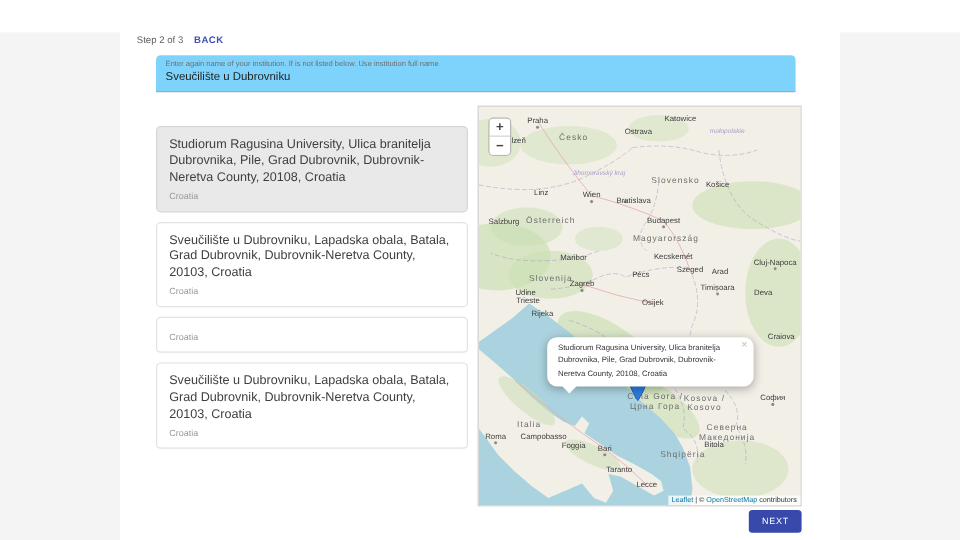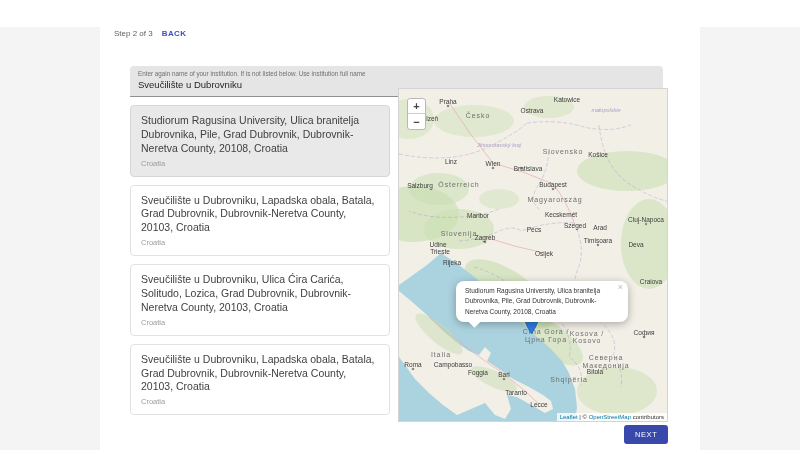--- a/index.html
+++ b/index.html
@@ -3,21 +3,21 @@
 <meta charset="utf-8">
 <style>
   html,body{margin:0;padding:0;background:#e9e9e9;}
   *{box-sizing:border-box;font-family:"Liberation Sans", sans-serif;}
   .screen{position:relative;width:800px;height:450px;background:#f4f4f4;overflow:hidden;margin:0 auto;}
   .topbar{position:absolute;left:0;top:0;width:800px;height:27px;background:#fff;}
   .topbar h1{margin:0;text-align:center;font-size:16px;font-weight:400;color:#2b2b2b;line-height:27px;}
   .panel{position:absolute;left:100px;top:0;width:600px;height:450px;background:#fff;}
   .step-row{position:absolute;left:14px;top:29px;font-size:8px;color:#5f5f5f;}
   .step-row .back{color:#3f51b5;font-weight:700;margin-left:9px;letter-spacing:.4px;cursor:pointer;text-decoration:none;}
-  .field{position:absolute;left:30px;top:66px;width:533px;height:31px;background:#e5e5e5;border-radius:4px 4px 0 0;border-bottom:1px solid #909090;padding:4px 0 0 8px;}
+  .field{position:absolute;left:30px;top:46px;width:533px;height:31px;background:#7dd3fc;border-radius:4px 4px 0 0;border-bottom:1px solid #909090;padding:4px 0 0 8px;}
   .field label{display:block;font-size:6.3px;color:#6f6f6f;}
   .field .field-value{font-size:9.5px;color:#1f1f1f;margin-top:2px;}
   .results{position:absolute;left:30px;top:105px;width:260px;}
   .result-item{background:#fff;border:1px solid #e2e2e2;border-radius:4px;padding:8px 10px;margin-bottom:8px;cursor:pointer;}
   .result-item.selected{background:#e9e9e9;border-color:#d6d6d6;}
   .result-title{font-size:10.5px;line-height:1.32;color:#3f3f3f;}
   .result-sub{font-size:7.5px;color:#9a9a9a;margin-top:3px;}
   .map{position:absolute;left:298px;top:88px;width:270px;height:334px;border:1px solid #d4d4d4;overflow:hidden;background:#f2efe7;}
   .map svg.base{position:absolute;left:0;top:0;}
   #map-labels{position:absolute;left:0;top:0;width:270px;height:334px;}
@@ -58,21 +58,20 @@
     <div class="results">
       <div class="result-item selected">
         <div class="result-title">Studiorum Ragusina University, Ulica branitelja Dubrovnika, Pile, Grad Dubrovnik, Dubrovnik-Neretva County, 20108, Croatia</div>
         <div class="result-sub">Croatia</div>
       </div>
       <div class="result-item">
         <div class="result-title">Sveučilište u Dubrovniku, Lapadska obala, Batala, Grad Dubrovnik, Dubrovnik-Neretva County, 20103, Croatia</div>
         <div class="result-sub">Croatia</div>
       </div>
       <div class="result-item">
-        <div class="result-title">Sveučilište u Dubrovniku, Ulica Ćira Carića, Solitudo, Lozica, Grad Dubrovnik, Dubrovnik-Neretva County, 20103, Croatia</div>
         <div class="result-sub">Croatia</div>
       </div>
       <div class="result-item">
         <div class="result-title">Sveučilište u Dubrovniku, Lapadska obala, Batala, Grad Dubrovnik, Dubrovnik-Neretva County, 20103, Croatia</div>
         <div class="result-sub">Croatia</div>
       </div>
     </div>
 
     <div class="map">
       <svg class="base" width="270" height="334" viewBox="0 0 270 334">

